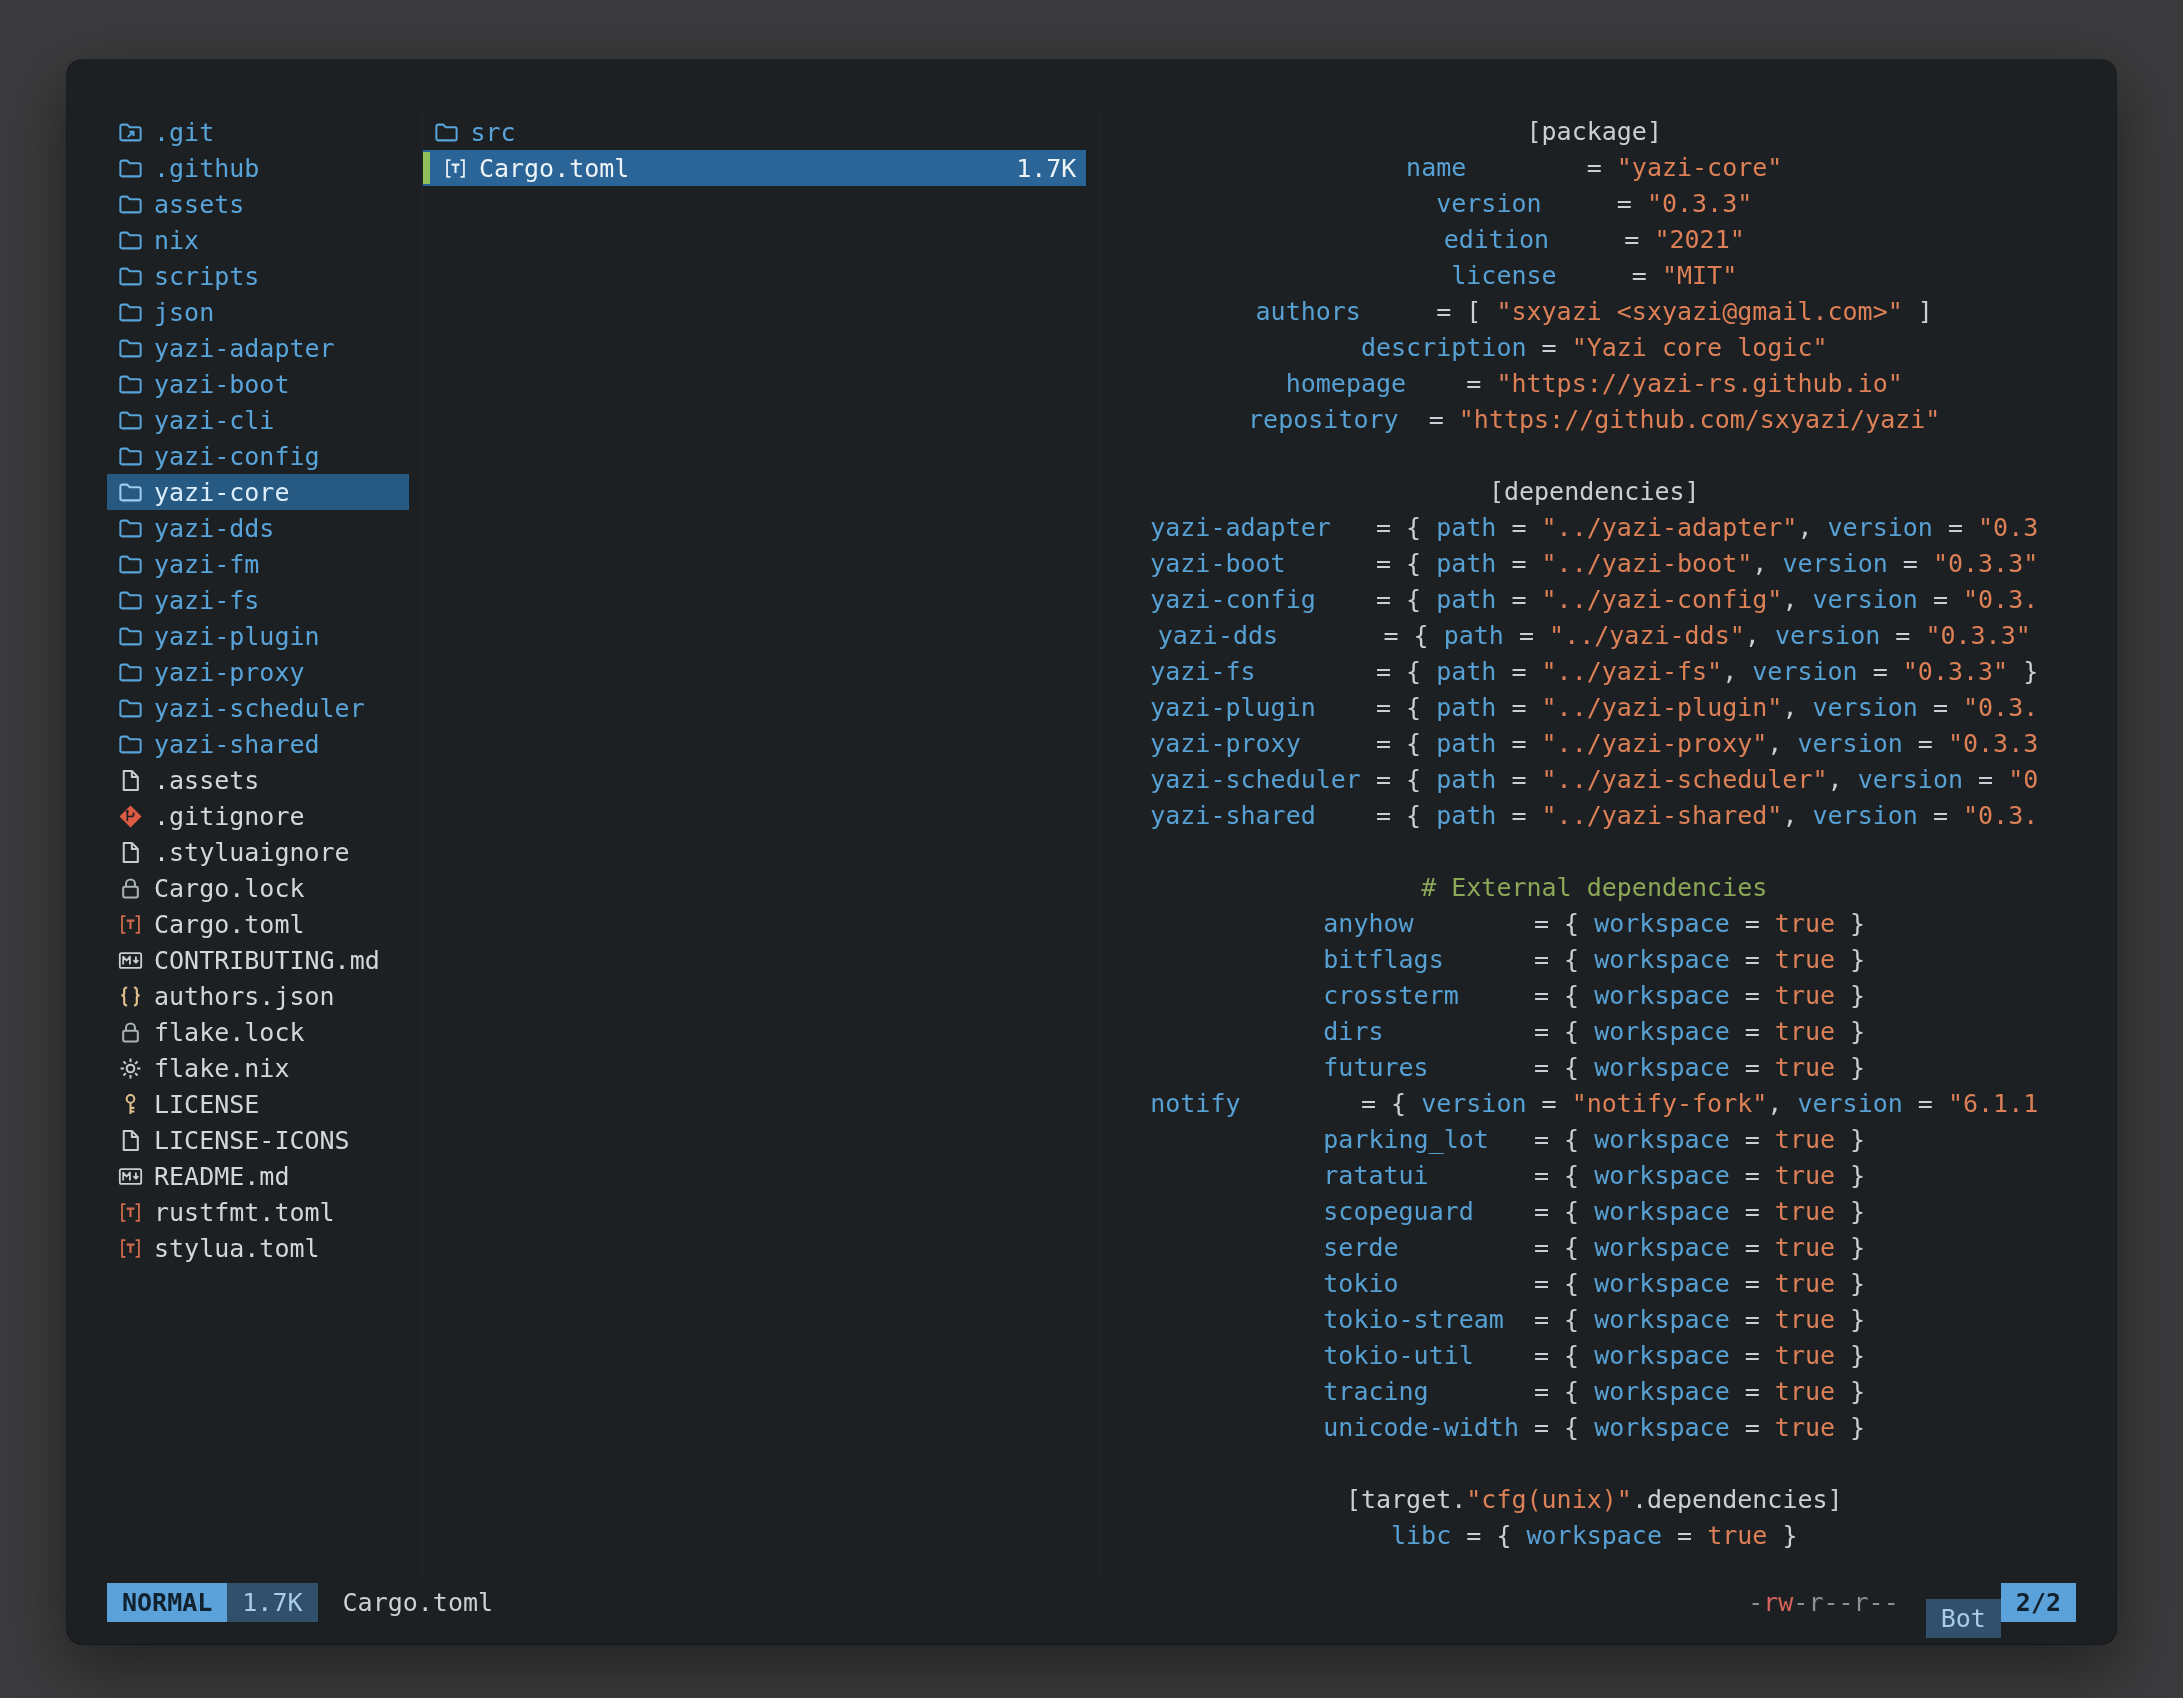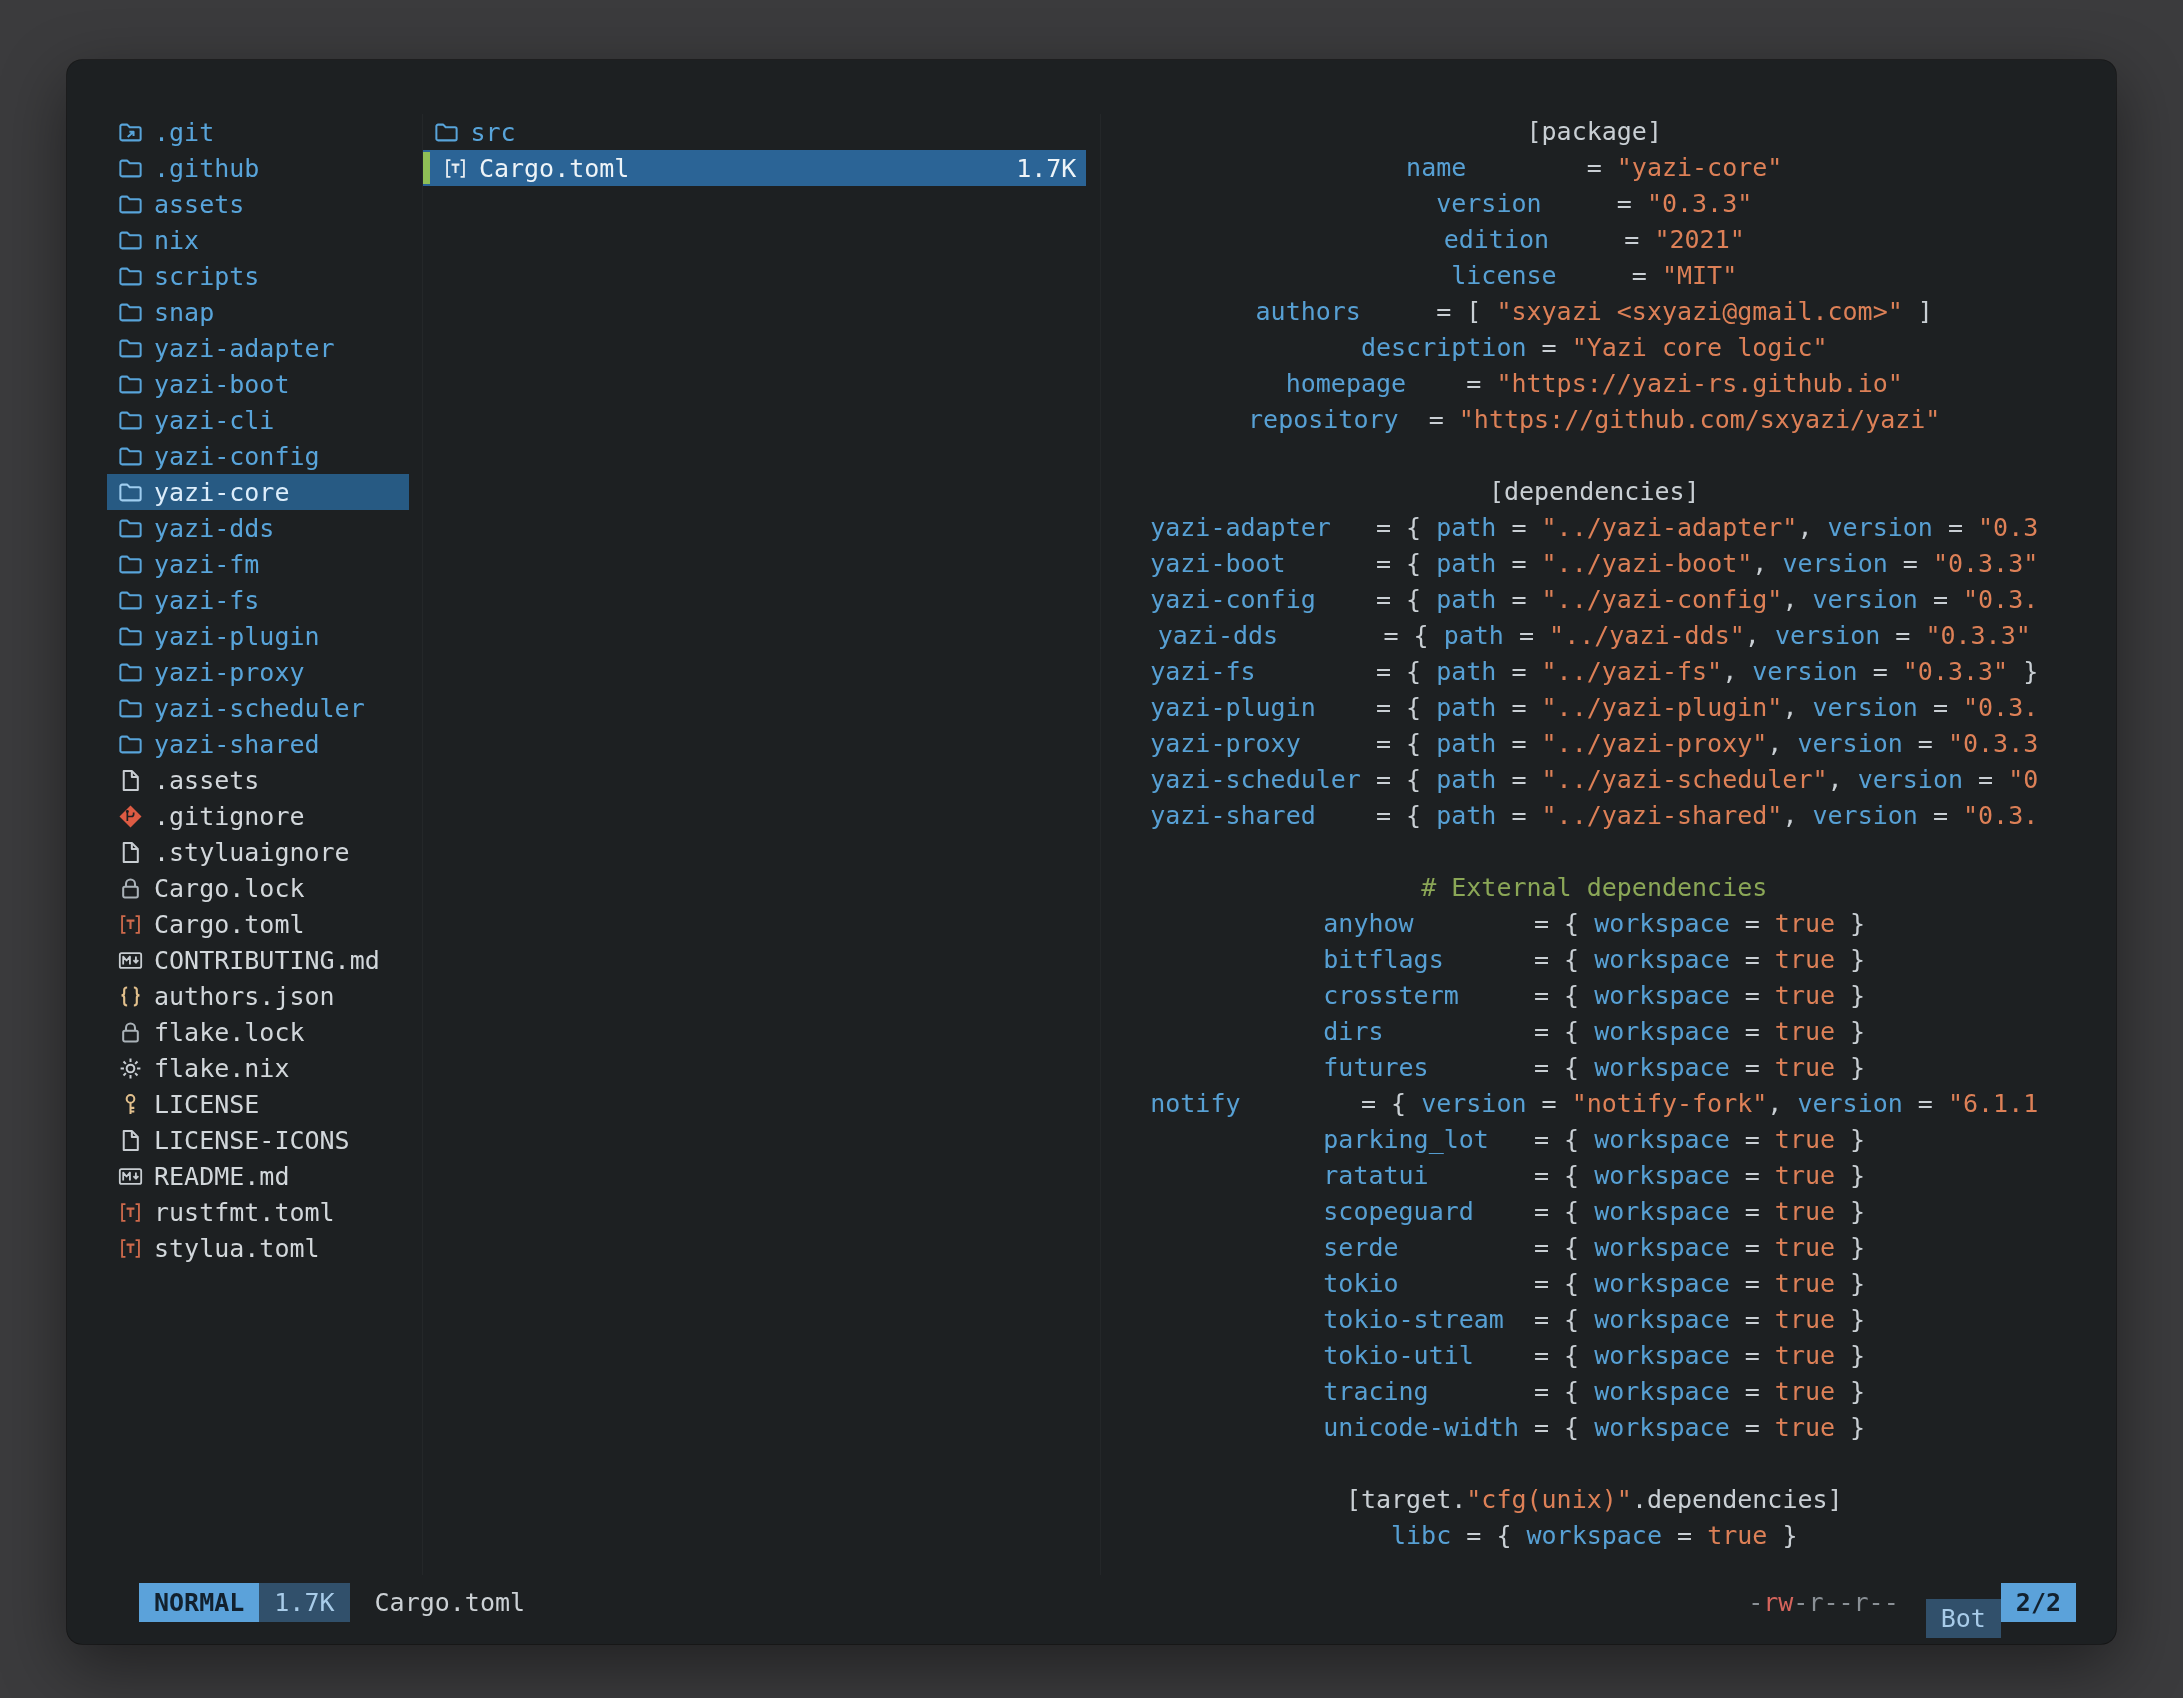--- a/index.html
+++ b/index.html
@@ -38,21 +38,21 @@
 
   .pline{height:36px;line-height:36px;white-space:pre;font-size:25px;overflow:hidden;color:var(--fg,#c9cfd4);text-align:center;}
   .tk-p{color:var(--fg,#c9cfd4);}
   .tk-k{color:var(--key_blue,#57a0d4);}
   .tk-s{color:var(--string_orange,#dd8057);}
   .tk-b{color:var(--string_orange,#dd8057);}
   .tk-c{color:var(--comment_green,#8ba757);}
 
   .statusbar{display:flex;align-items:center;height:39px;margin-top:8.4px;font-size:25px;flex:none;}
   .badge{padding:1.7px 15px;line-height:35px;white-space:pre;}
-  .badge.mode{background:var(--badge_blue,#5ba2da);color:#12212e;font-weight:bold;margin-left:32px;}
+  .badge.mode{background:var(--badge_blue,#5ba2da);color:#12212e;font-weight:bold;}
   .badge.size{background:var(--badge_dark,#31506b);color:#a8cce9;}
   .badge.pos{background:var(--badge_dark,#31506b);color:#a8cce9;margin-top:32px;}
   .badge.counter{background:var(--badge_blue,#5ba2da);color:#12212e;font-weight:bold;}
   .filename{margin-left:25px;color:#ccd1d5;}
   .sb-spacer{flex:1;}
   .perms{margin-right:27px;white-space:pre;}
   .perm-dim{color:#8a9096;}
   .perm-red{color:var(--perm_red,#d4645c);}
 </style>
 </head>
@@ -101,21 +101,21 @@
             </svg>
           </span>
           <span class="label">scripts</span>
         </div>
         <div class="row is-folder">
           <span class="icon" style="color: rgb(88, 164, 218);">
             <svg viewBox="0 0 24 24" fill="none" stroke="currentColor" stroke-width="1.8" stroke-linejoin="round">
               <path d="M3 6.5A1.5 1.5 0 0 1 4.5 5h4.6l2.2 2.3h8.2A1.5 1.5 0 0 1 21 8.8v8.7a1.5 1.5 0 0 1-1.5 1.5h-15A1.5 1.5 0 0 1 3 17.5z"></path>
             </svg>
           </span>
-          <span class="label">snap</span>
+          <span class="label">json</span>
         </div>
         <div class="row is-folder">
           <span class="icon" style="color: rgb(88, 164, 218);">
             <svg viewBox="0 0 24 24" fill="none" stroke="currentColor" stroke-width="1.8" stroke-linejoin="round">
               <path d="M3 6.5A1.5 1.5 0 0 1 4.5 5h4.6l2.2 2.3h8.2A1.5 1.5 0 0 1 21 8.8v8.7a1.5 1.5 0 0 1-1.5 1.5h-15A1.5 1.5 0 0 1 3 17.5z"></path>
             </svg>
           </span>
           <span class="label">yazi-adapter</span>
         </div>
         <div class="row is-folder">

